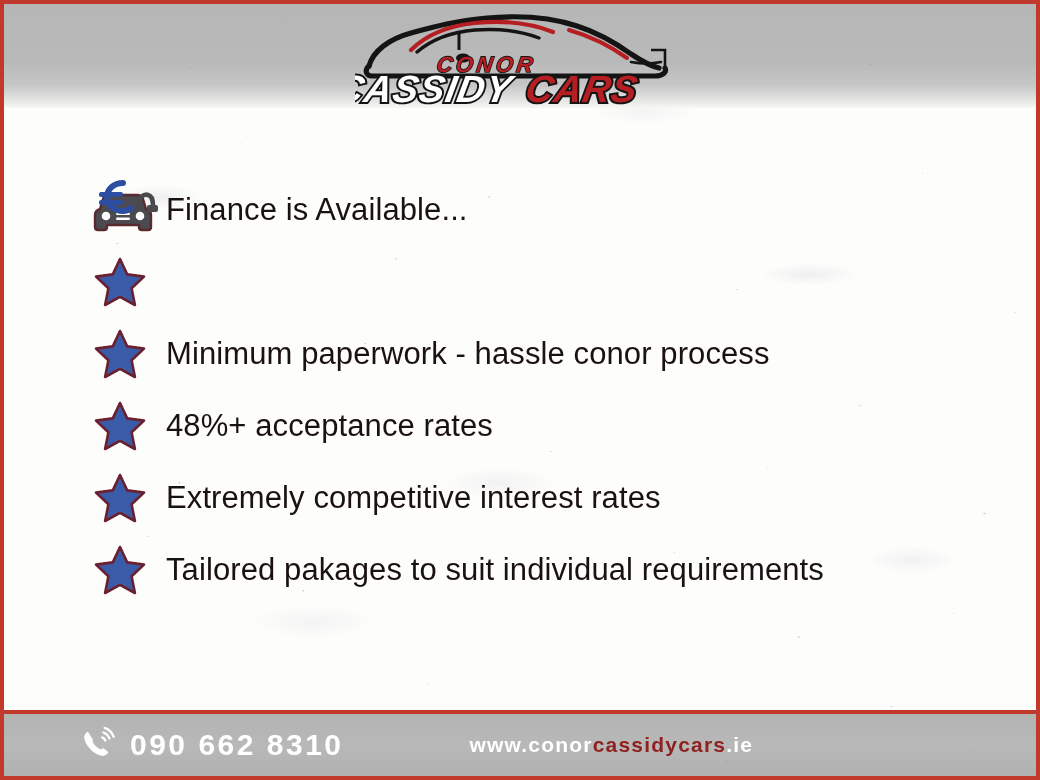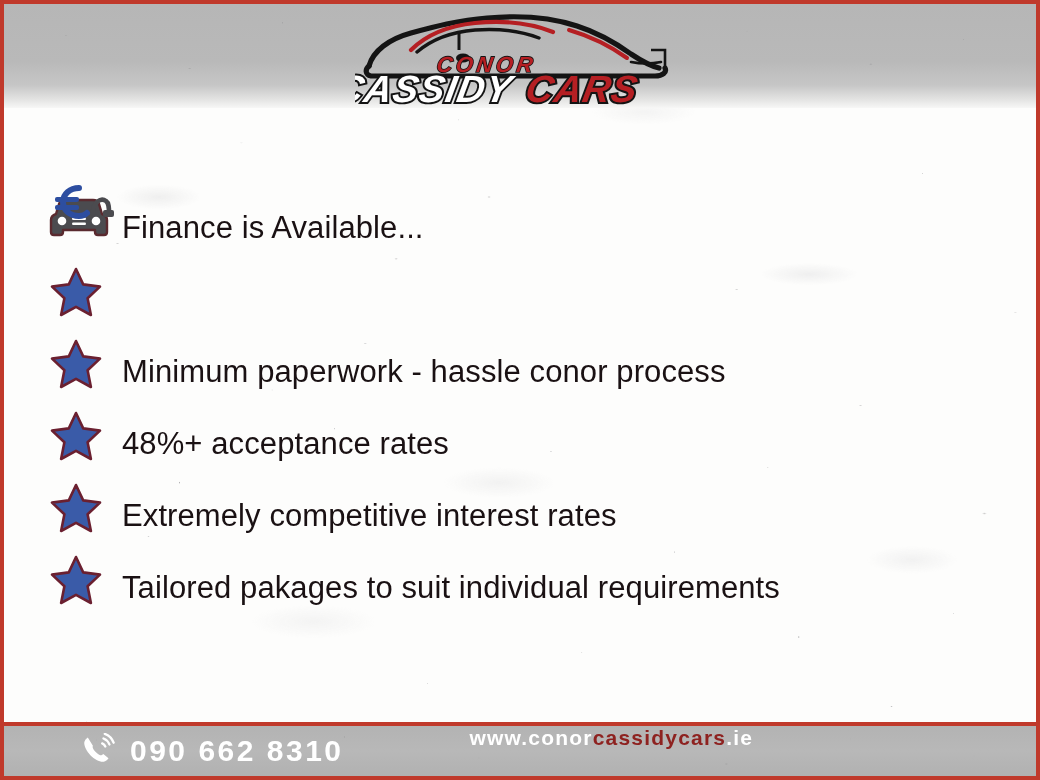--- a/index.html
+++ b/index.html
@@ -110,23 +110,23 @@
   #logo-wrap svg { display: block; width: 330px; height: 100px; }
 
   
   #bullets {
     position: absolute;
     left: 0; right: 0;
     top: 170px;
   }
   .bullet-row {
     display: flex;
-    align-items: flex-end;
+    align-items: center;
     min-height: 72px;
-    padding-left: 42px;
+    padding-left: 86px;
   }
   .bullet-icon {
     width: 76px;
     flex: 0 0 76px;
     display: flex;
     align-items: center;
     justify-content: flex-start;
   }
   .bullet-text {
     font-size: 31px;
@@ -135,24 +135,25 @@
     white-space: nowrap;
   }
 
   .star-svg { width: 52px; height: 52px; display: block; margin-left: 4px; }
   .car-svg  { width: 70px; height: 62px; display: block; }
 
   
   #footer-band {
     position: absolute;
     left: 0; right: 0; bottom: 0;
-    height: 54px;
+    height: 66px;
     background: linear-gradient(to bottom, #b3b3b3 0%, #b8b8b8 50%, #b1b1b1 100%);
     border-top: 4px solid #c0392b;
     display: flex;
+    align-items: center;
     overflow: hidden;
   }
   #footer-band .ftr-speck {
     position: absolute; inset: 0; opacity: .45;
     background-image:
       radial-gradient(ellipse 2px 1px at 9% 28%, rgba(70,70,75,.45), transparent 60%),
       radial-gradient(ellipse 3px 1px at 21% 70%, rgba(90,90,95,.38), transparent 60%),
       radial-gradient(ellipse 1px 2px at 33% 22%, rgba(80,80,85,.42), transparent 60%),
       radial-gradient(ellipse 3px 1px at 46% 64%, rgba(100,100,105,.34), transparent 60%),
       radial-gradient(ellipse 2px 1px at 58% 32%, rgba(75,75,80,.42), transparent 60%),

